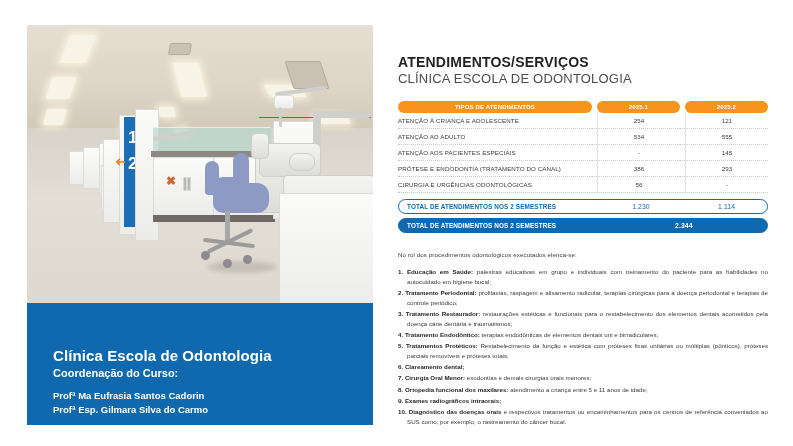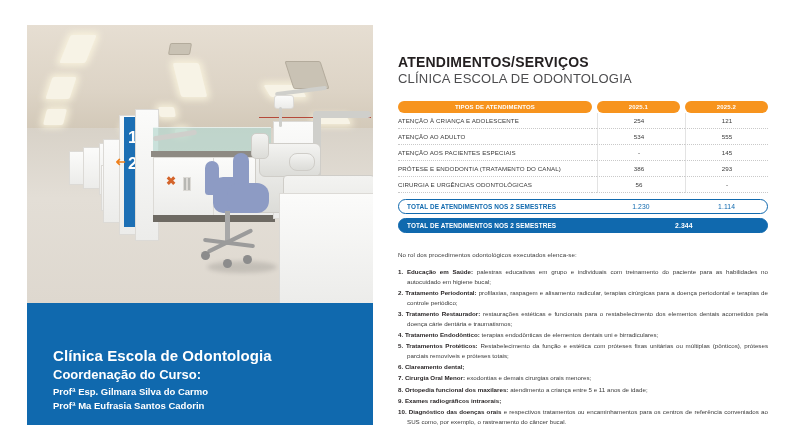--- a/index.html
+++ b/index.html
@@ -84,21 +84,21 @@
     width:346px;height:122px;
     background:#1069ae;
     box-sizing:border-box;
     padding:44px 0 0 26px;
     color:#ffffff;
   }
   #clinic-caption .cap-title{
     font-size:15px;font-weight:bold;letter-spacing:.1px;margin-bottom:3px;
   }
   #clinic-caption .cap-sub{
-    font-size:13px;font-weight:bold;margin-bottom:3px;
+    font-size:11px;font-weight:bold;margin-bottom:10px;
   }
   #clinic-caption .cap-name{
     font-size:9.5px;font-weight:bold;line-height:1.45;
   }
 
   
   #right-content{
     position:absolute;
     left:398px; top:54px;
     width:370px;
@@ -257,22 +257,22 @@
 
     <div class="ph-chair-back" style="left:206px;top:128px;width:16px;height:36px;"></div>
     <div class="ph-chair-seat" style="left:200px;top:158px;width:42px;height:30px;border-radius:12px;"></div>
 
     <div class="ph-cabinet" style="left:252px;top:168px;width:94px;height:110px;"></div>
   </div>
 
   <div id="clinic-caption">
     <div class="cap-title">Clínica Escola de Odontologia</div>
     <div class="cap-sub">Coordenação do Curso:</div>
+    <div class="cap-name">Profª Ma Eufrasia Santos Cadorin</div>
     <div class="cap-name">Profª Esp. Gilmara Silva do Carmo</div>
-    <div class="cap-name">Profª Ma Eufrasia Santos Cadorin</div>
   </div>
 </div>
 
 <div id="right-content">
 
   <div id="doc-title">ATENDIMENTOS/SERVIÇOS</div>
   <div id="doc-subtitle">CLÍNICA ESCOLA DE ODONTOLOGIA</div>
 
   <table id="svc-table">
     <colgroup>

